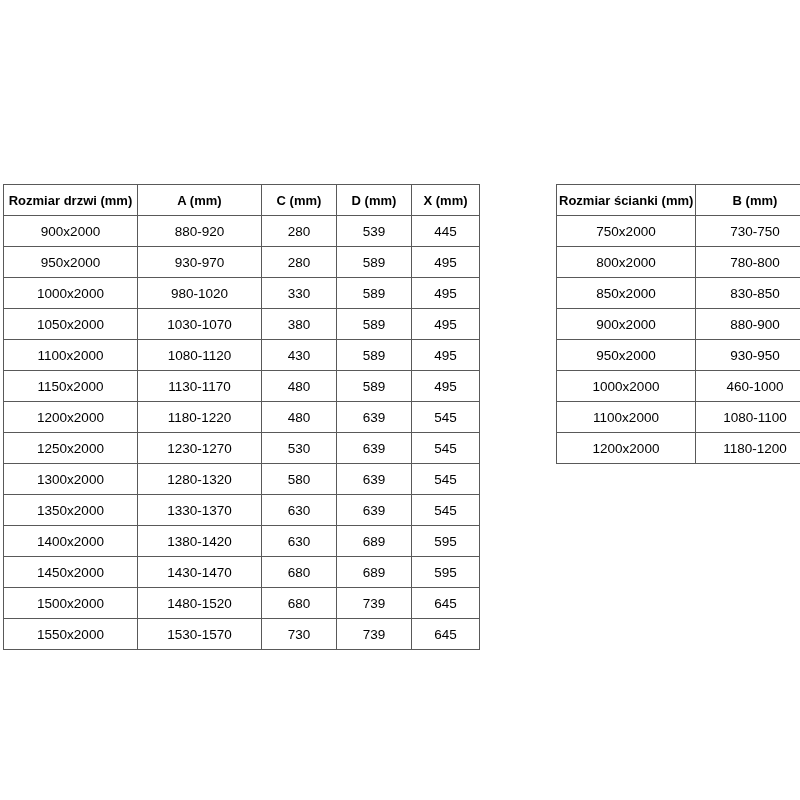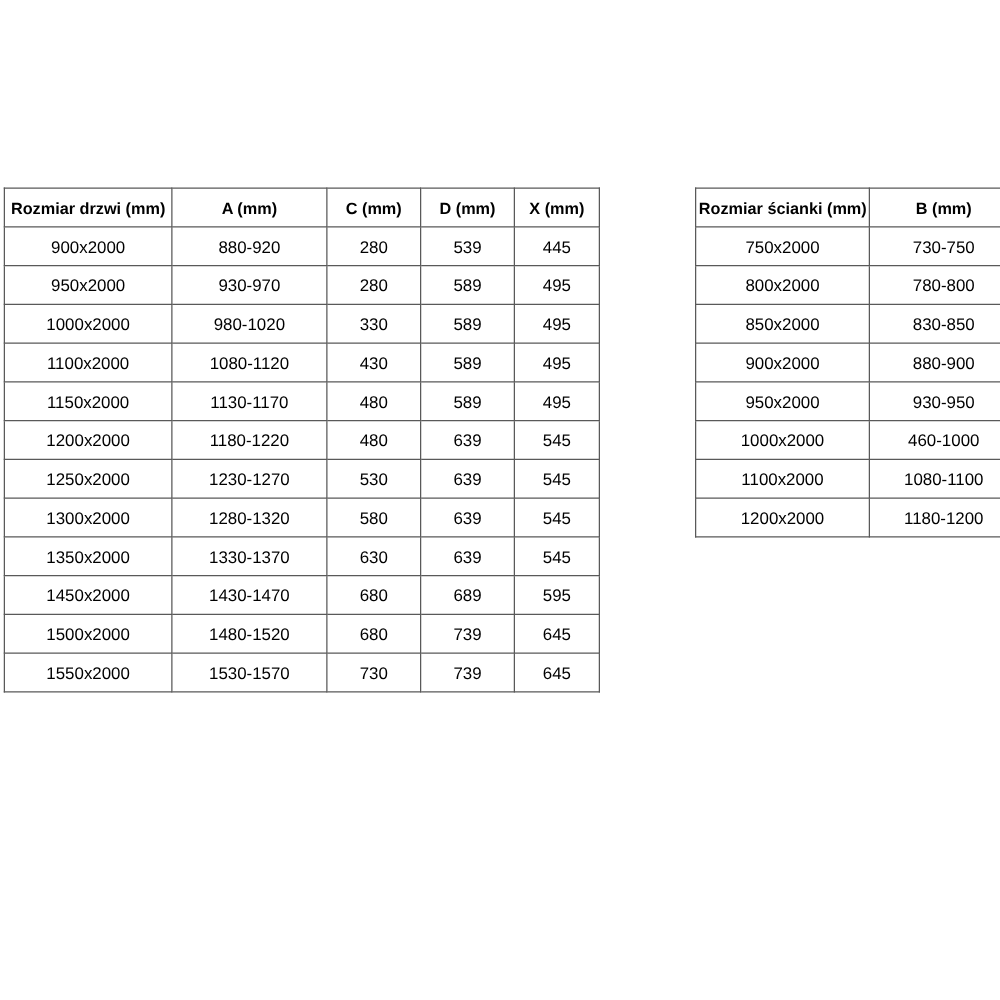--- a/index.html
+++ b/index.html
@@ -16,20 +16,21 @@
     position: relative;
     width: 800px;
     height: 800px;
     background: #ffffff;
   }
   table.spec-table {
     position: absolute;
     border-collapse: collapse;
     table-layout: fixed;
     background: #ffffff;
+    margin-top: 34px;
   }
   table.doors { left: 3px;  top: 150px; width: 476px; }
   table.walls { left: 556px; top: 150px; width: 258px; }
 
   .spec-table th, .spec-table td {
     border: 1px solid #595959;
     text-align: center;
     vertical-align: middle;
     height: 30px;
     padding: 0 2px;
@@ -93,20 +94,27 @@
           <td>495</td>
         </tr>
         <tr>
           <td>1000x2000</td>
           <td>980-1020</td>
           <td>330</td>
           <td>589</td>
           <td>495</td>
         </tr>
         <tr>
+          <td>1050x2000</td>
+          <td>1030-1070</td>
+          <td>380</td>
+          <td>589</td>
+          <td>495</td>
+        </tr>
+        <tr>
           <td>1100x2000</td>
           <td>1080-1120</td>
           <td>430</td>
           <td>589</td>
           <td>495</td>
         </tr>
         <tr>
           <td>1150x2000</td>
           <td>1130-1170</td>
           <td>480</td>
@@ -133,20 +141,27 @@
           <td>580</td>
           <td>639</td>
           <td>545</td>
         </tr>
         <tr>
           <td>1350x2000</td>
           <td>1330-1370</td>
           <td>630</td>
           <td>639</td>
           <td>545</td>
+        </tr>
+        <tr>
+          <td>1400x2000</td>
+          <td>1380-1420</td>
+          <td>630</td>
+          <td>689</td>
+          <td>595</td>
         </tr>
         <tr>
           <td>1450x2000</td>
           <td>1430-1470</td>
           <td>680</td>
           <td>689</td>
           <td>595</td>
         </tr>
         <tr>
           <td>1500x2000</td>

